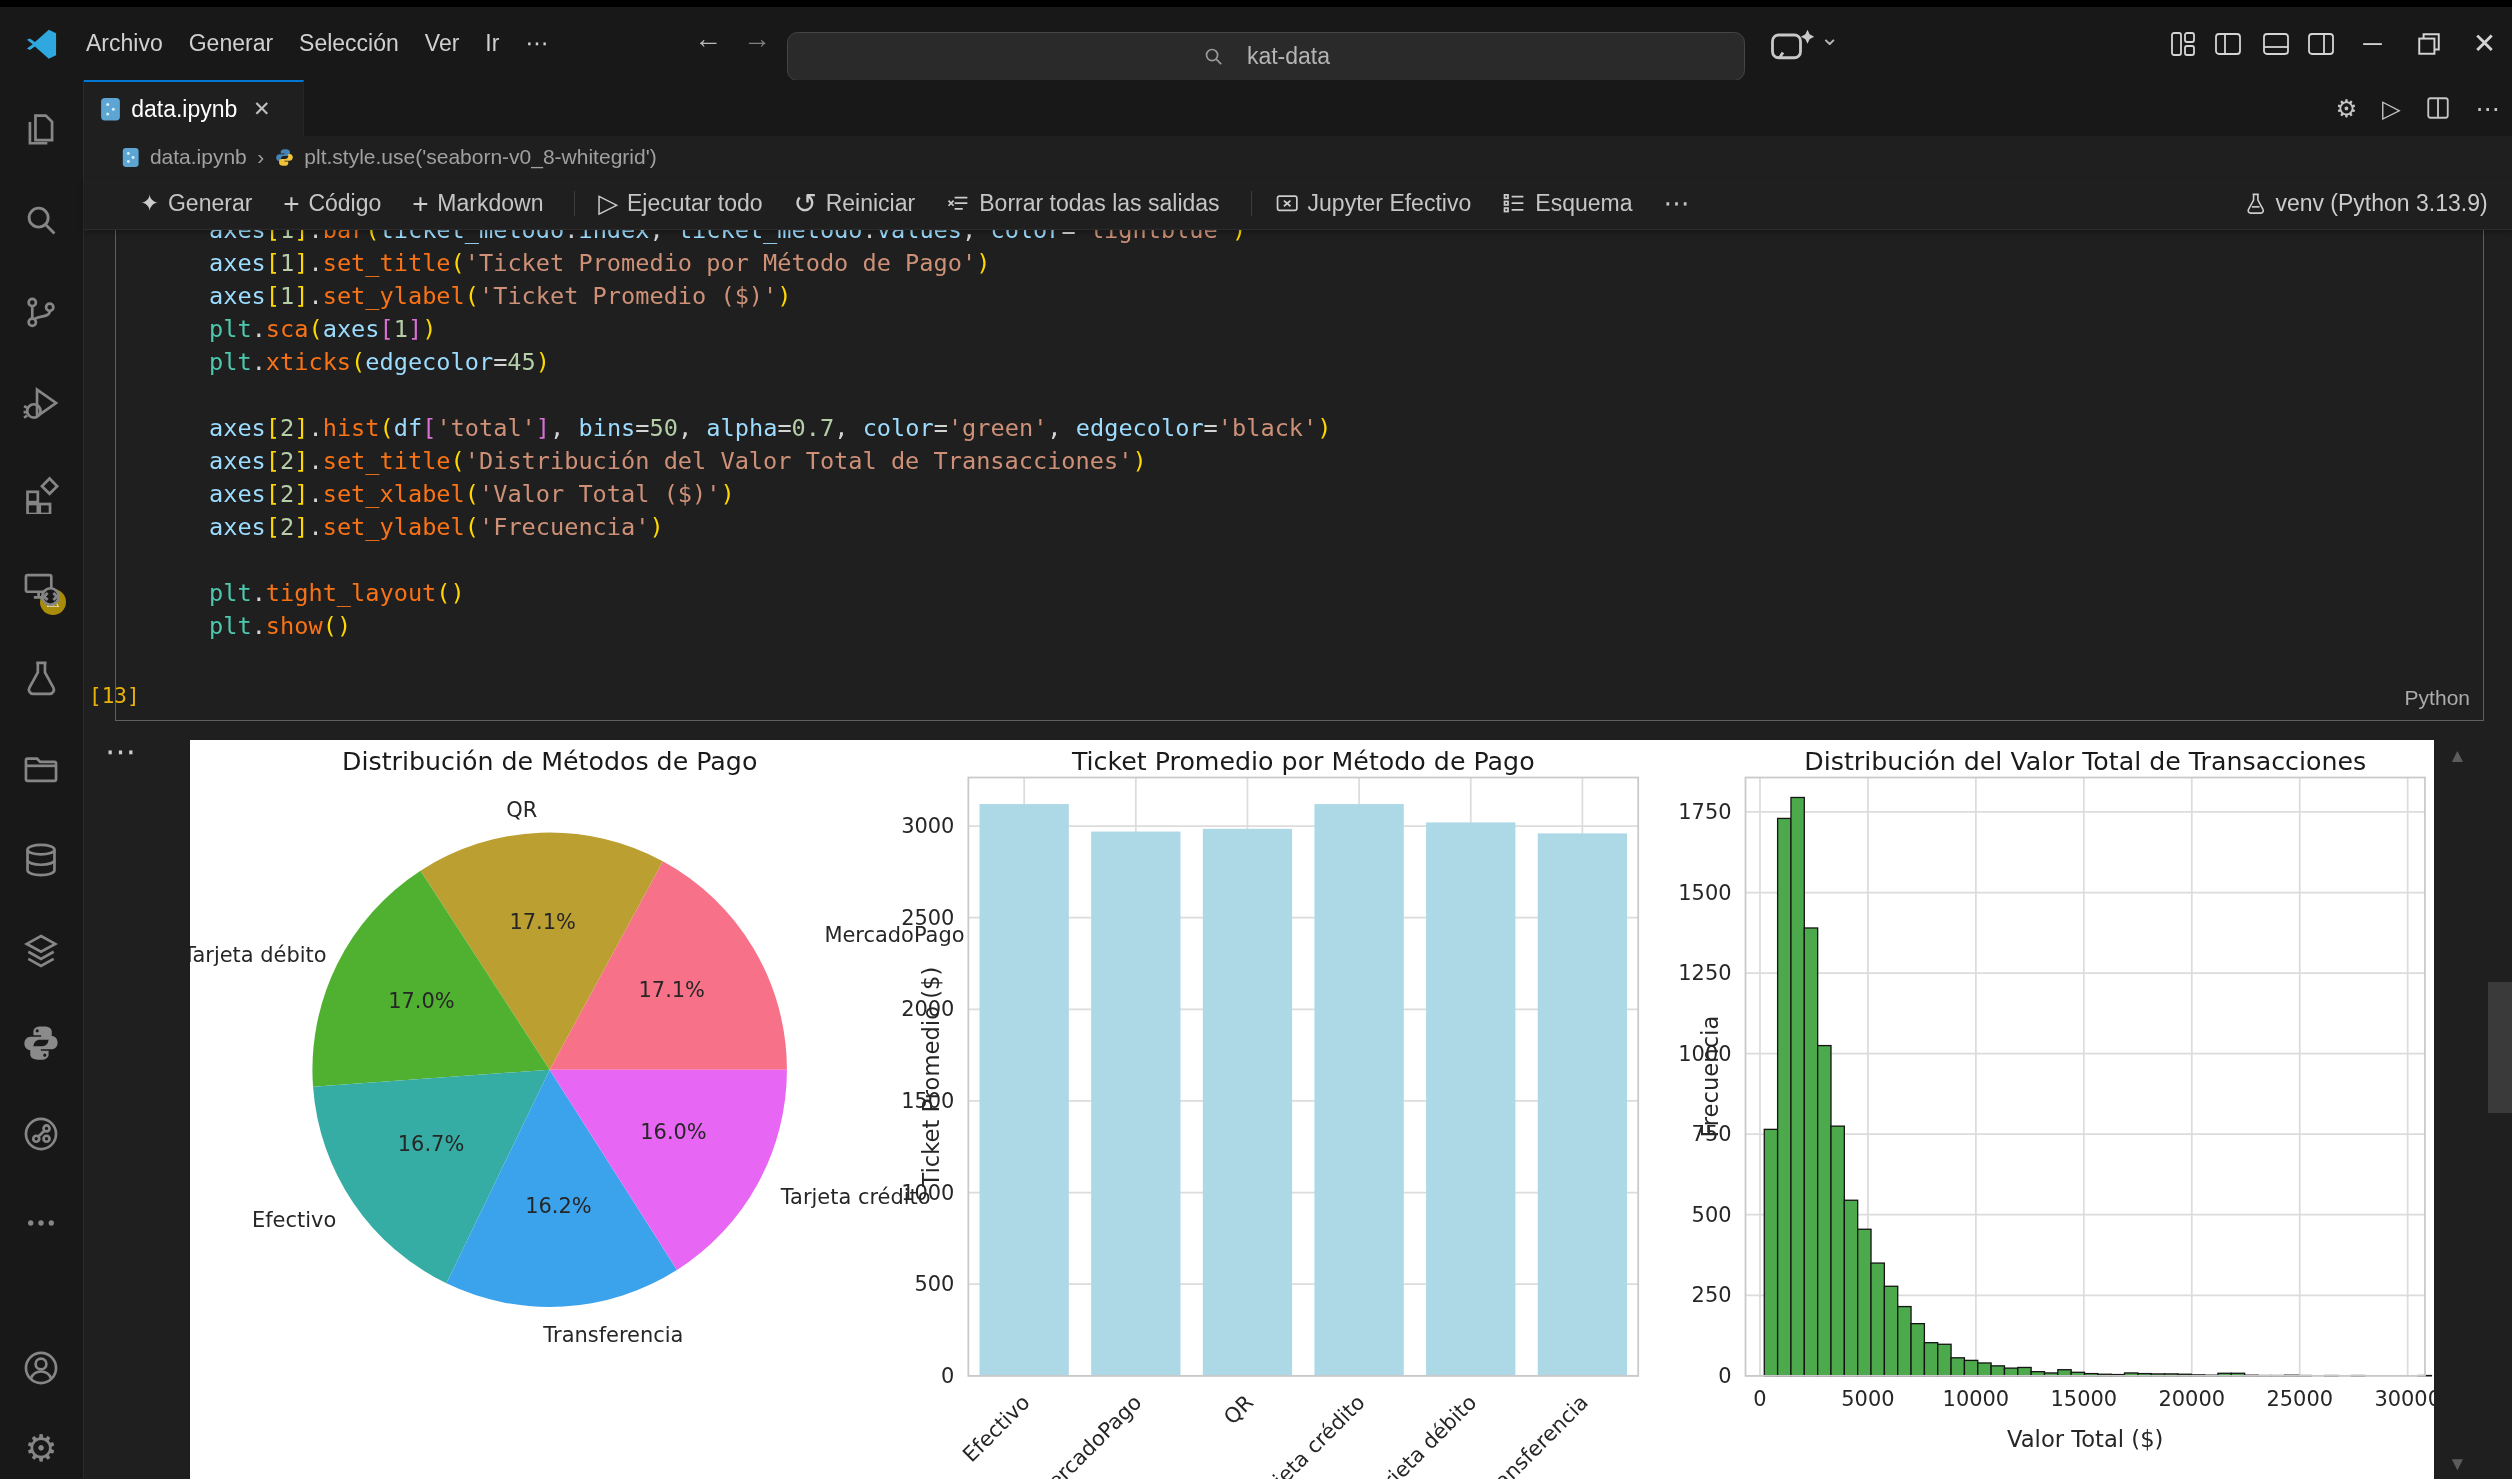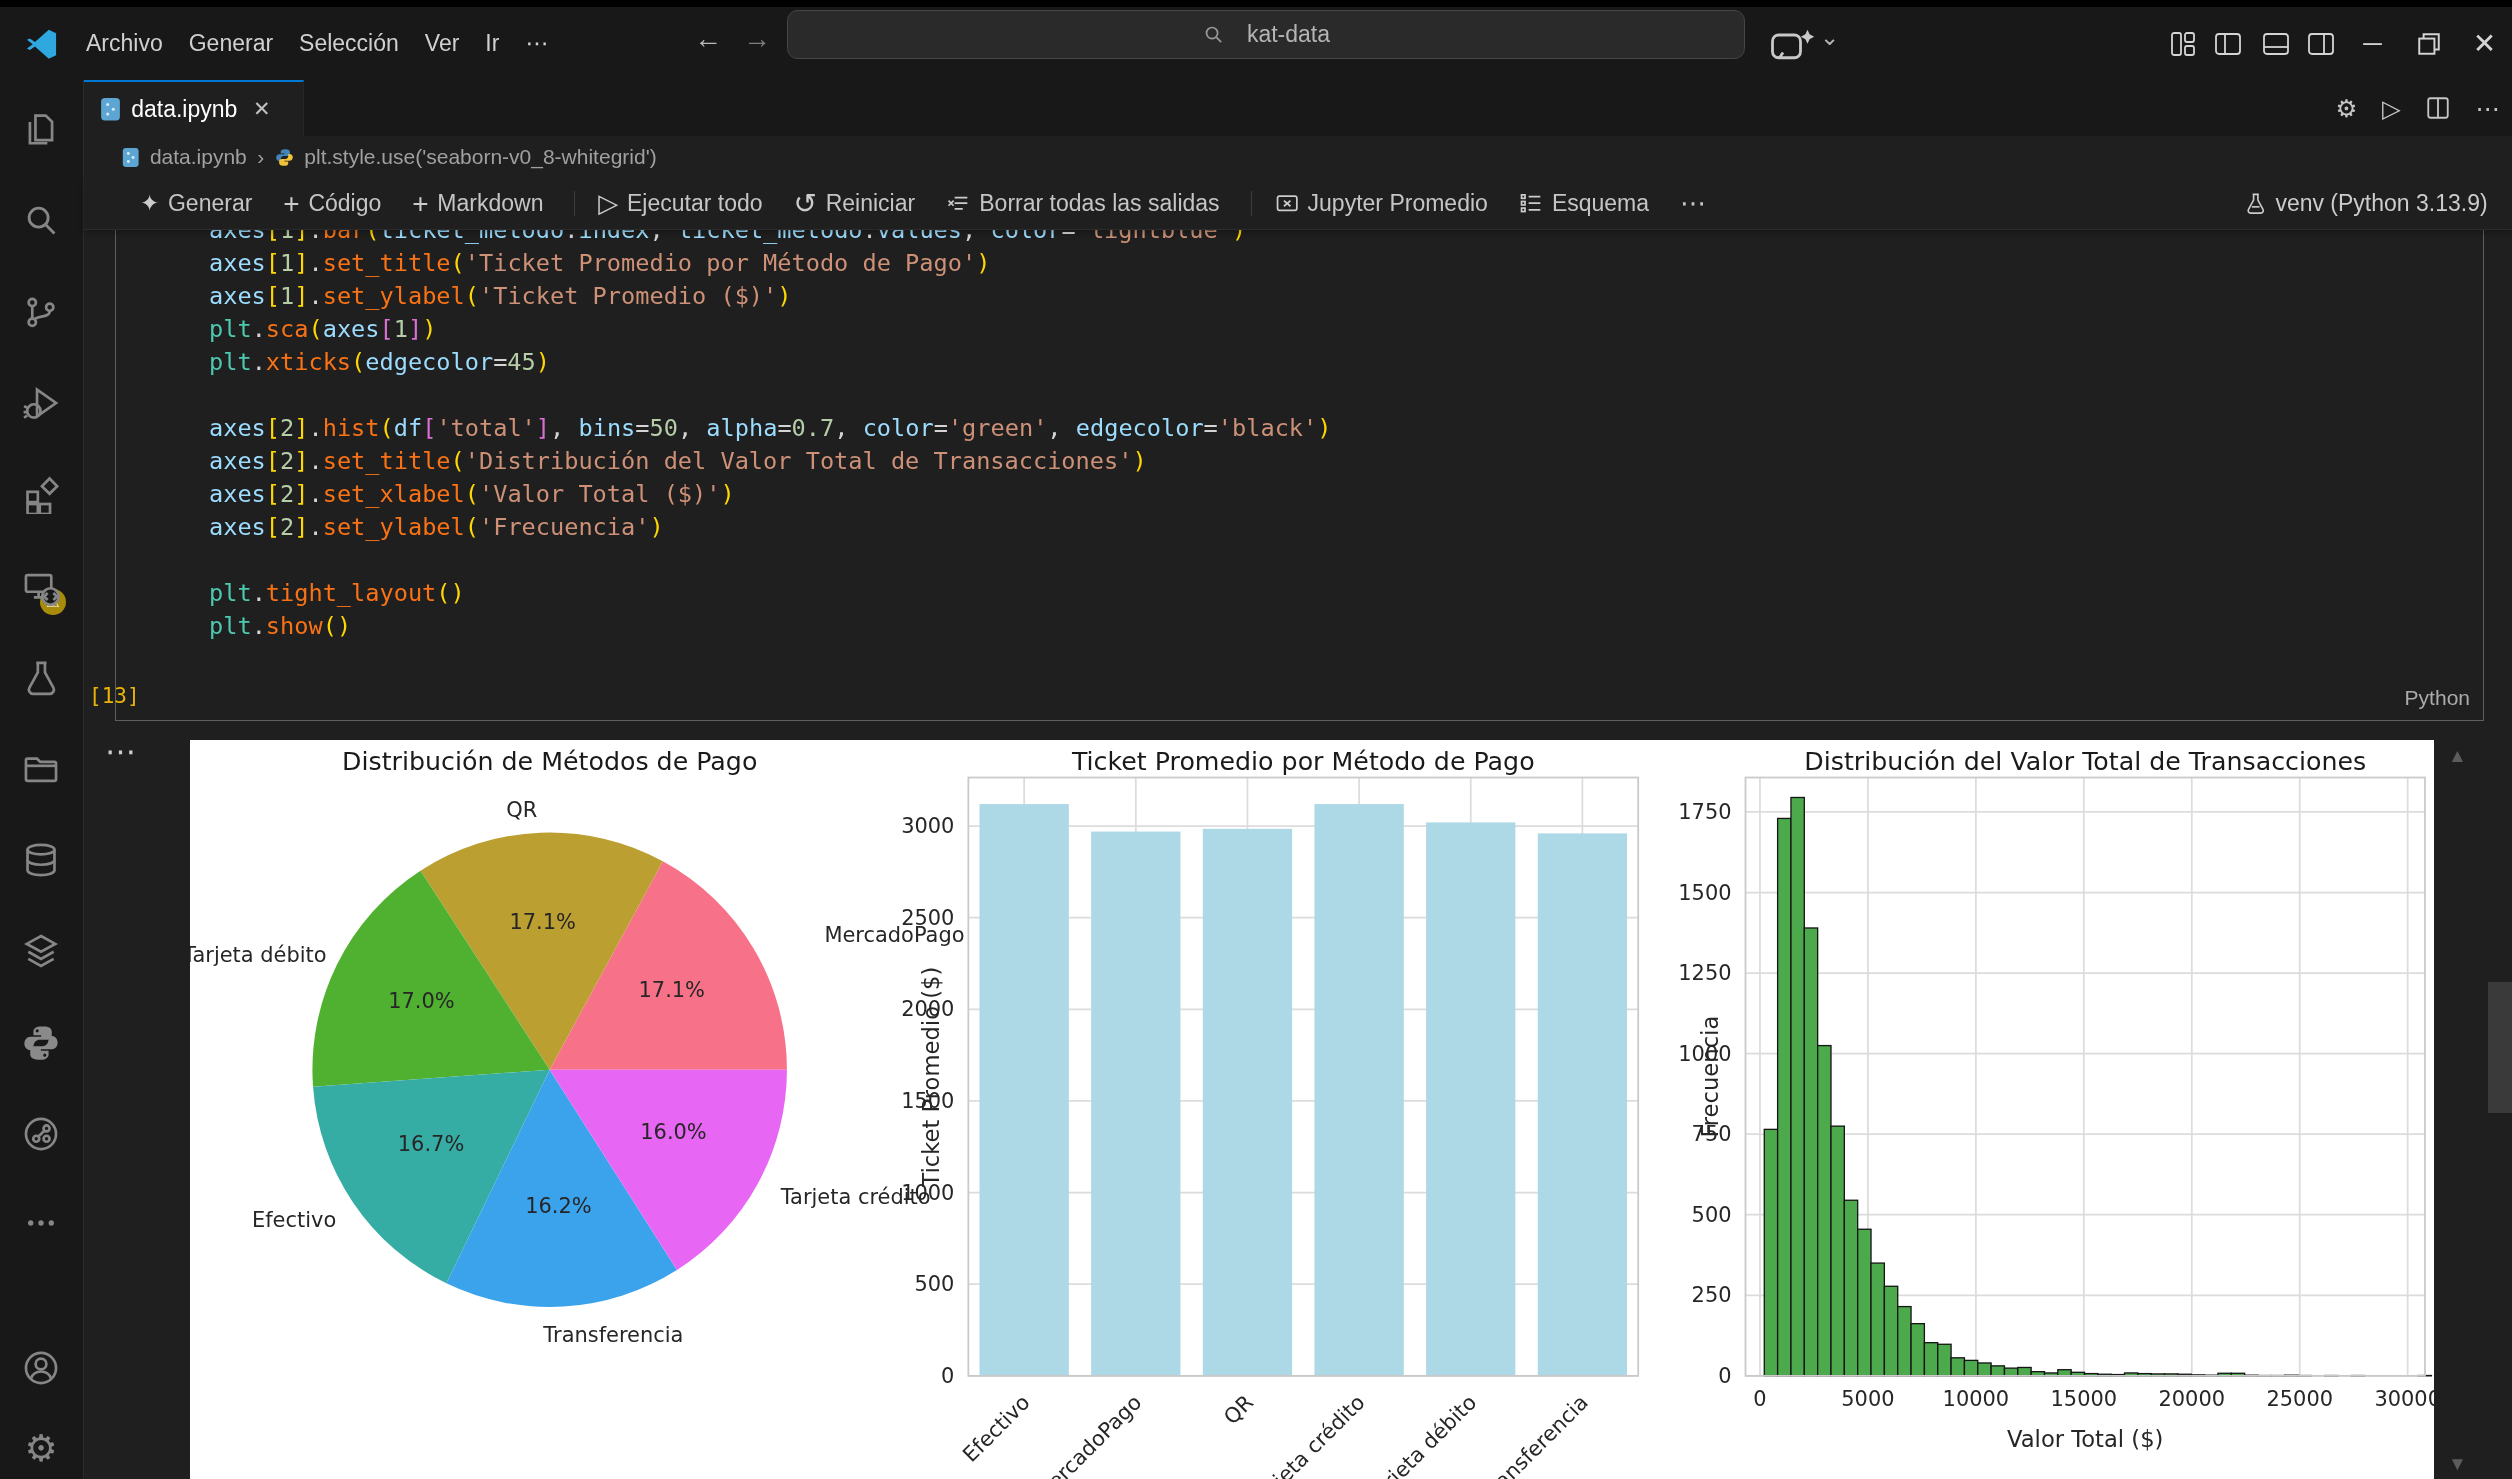--- a/index.html
+++ b/index.html
@@ -4,21 +4,21 @@
 <style>
   html,body{margin:0;padding:0;background:#000;}
   #app{position:relative;width:2512px;height:1479px;overflow:hidden;background:#1f1f1f;
        font-family:"Liberation Sans",sans-serif;color:#cccccc;margin-top:7px;}
   
   #titlebar{position:absolute;left:0;top:0;width:2512px;height:73px;background:#181818;border-bottom:0.9px solid #2a2a2a;}
   #vscode-logo{position:absolute;left:24.4px;top:19px;width:35px;height:35px;}
   #menus{position:absolute;left:73px;top:0;height:73px;display:flex;align-items:center;}
   .menu-item{padding:0 13px;font-size:23px;color:#d0d0d0;cursor:default;}
   .nav-arrow{position:absolute;top:15.7px;font-size:28px;color:#b9b9b9;}
-  #search-box{position:absolute;left:787px;top:3px;width:956px;height:47px;background:#2a2a2a;
+  #search-box{position:absolute;left:787px;top:25px;width:956px;height:47px;background:#2a2a2a;
               border:0.9px solid #454545;border-radius:10.5px;display:flex;align-items:center;justify-content:center;gap:22px;
               color:#b4b4b4;font-size:23px;}
   #copilot{position:absolute;left:1769px;top:21px;width:49px;height:35px;color:#c8c8c8;}
   #copilot-chev{position:absolute;left:1820px;top:17.4px;font-size:23px;color:#b4b4b4;}
   .win-ctl{position:absolute;top:19px;width:35px;height:35px;color:#d4d4d4;display:flex;align-items:center;justify-content:center;}
   
   #activitybar{position:absolute;left:0;top:73px;width:83px;height:1406px;background:#181818;border-right:0.9px solid #2a2a2a;}
   .act-icon{position:absolute;left:22px;width:38px;height:38px;color:#868686;}
   .act-badge{position:absolute;left:40px;top:509px;width:26px;height:26px;border-radius:50%;background:#a98b0a;
              color:#ffffff;font-size:15px;display:flex;align-items:center;justify-content:center;}
@@ -313,21 +313,21 @@
       <span>Borrar todas las salidas</span>
       </span>
     <span class="tb-sep"></span>
     <span class="tb-item">
       <svg width="24.4" height="24.4" viewBox="0 0 24 24">
         <g fill="none" stroke="#cccccc" stroke-width="1.7">
             <rect x="2.5" y="5" width="19" height="14" rx="2"></rect>
             <path d="M8.8 9.5l6.4 5.5M15.2 9.5l-6.4 5.5"></path>
           </g>
         </svg>
-      <span>Jupyter Promedio</span>
+      <span>Jupyter Efectivo</span>
       </span>
     <span class="tb-item">
       <svg width="24.4" height="24.4" viewBox="0 0 24 24">
         <g fill="none" stroke="#cccccc" stroke-width="1.7">
             <path d="M9.5 5.5H21M9.5 12H21M9.5 18.5H21"></path>
             <rect x="2.5" y="3.8" width="3.4" height="3.4"></rect>
             <rect x="2.5" y="10.3" width="3.4" height="3.4"></rect>
             <rect x="2.5" y="16.8" width="3.4" height="3.4"></rect>
           </g>
         </svg>

